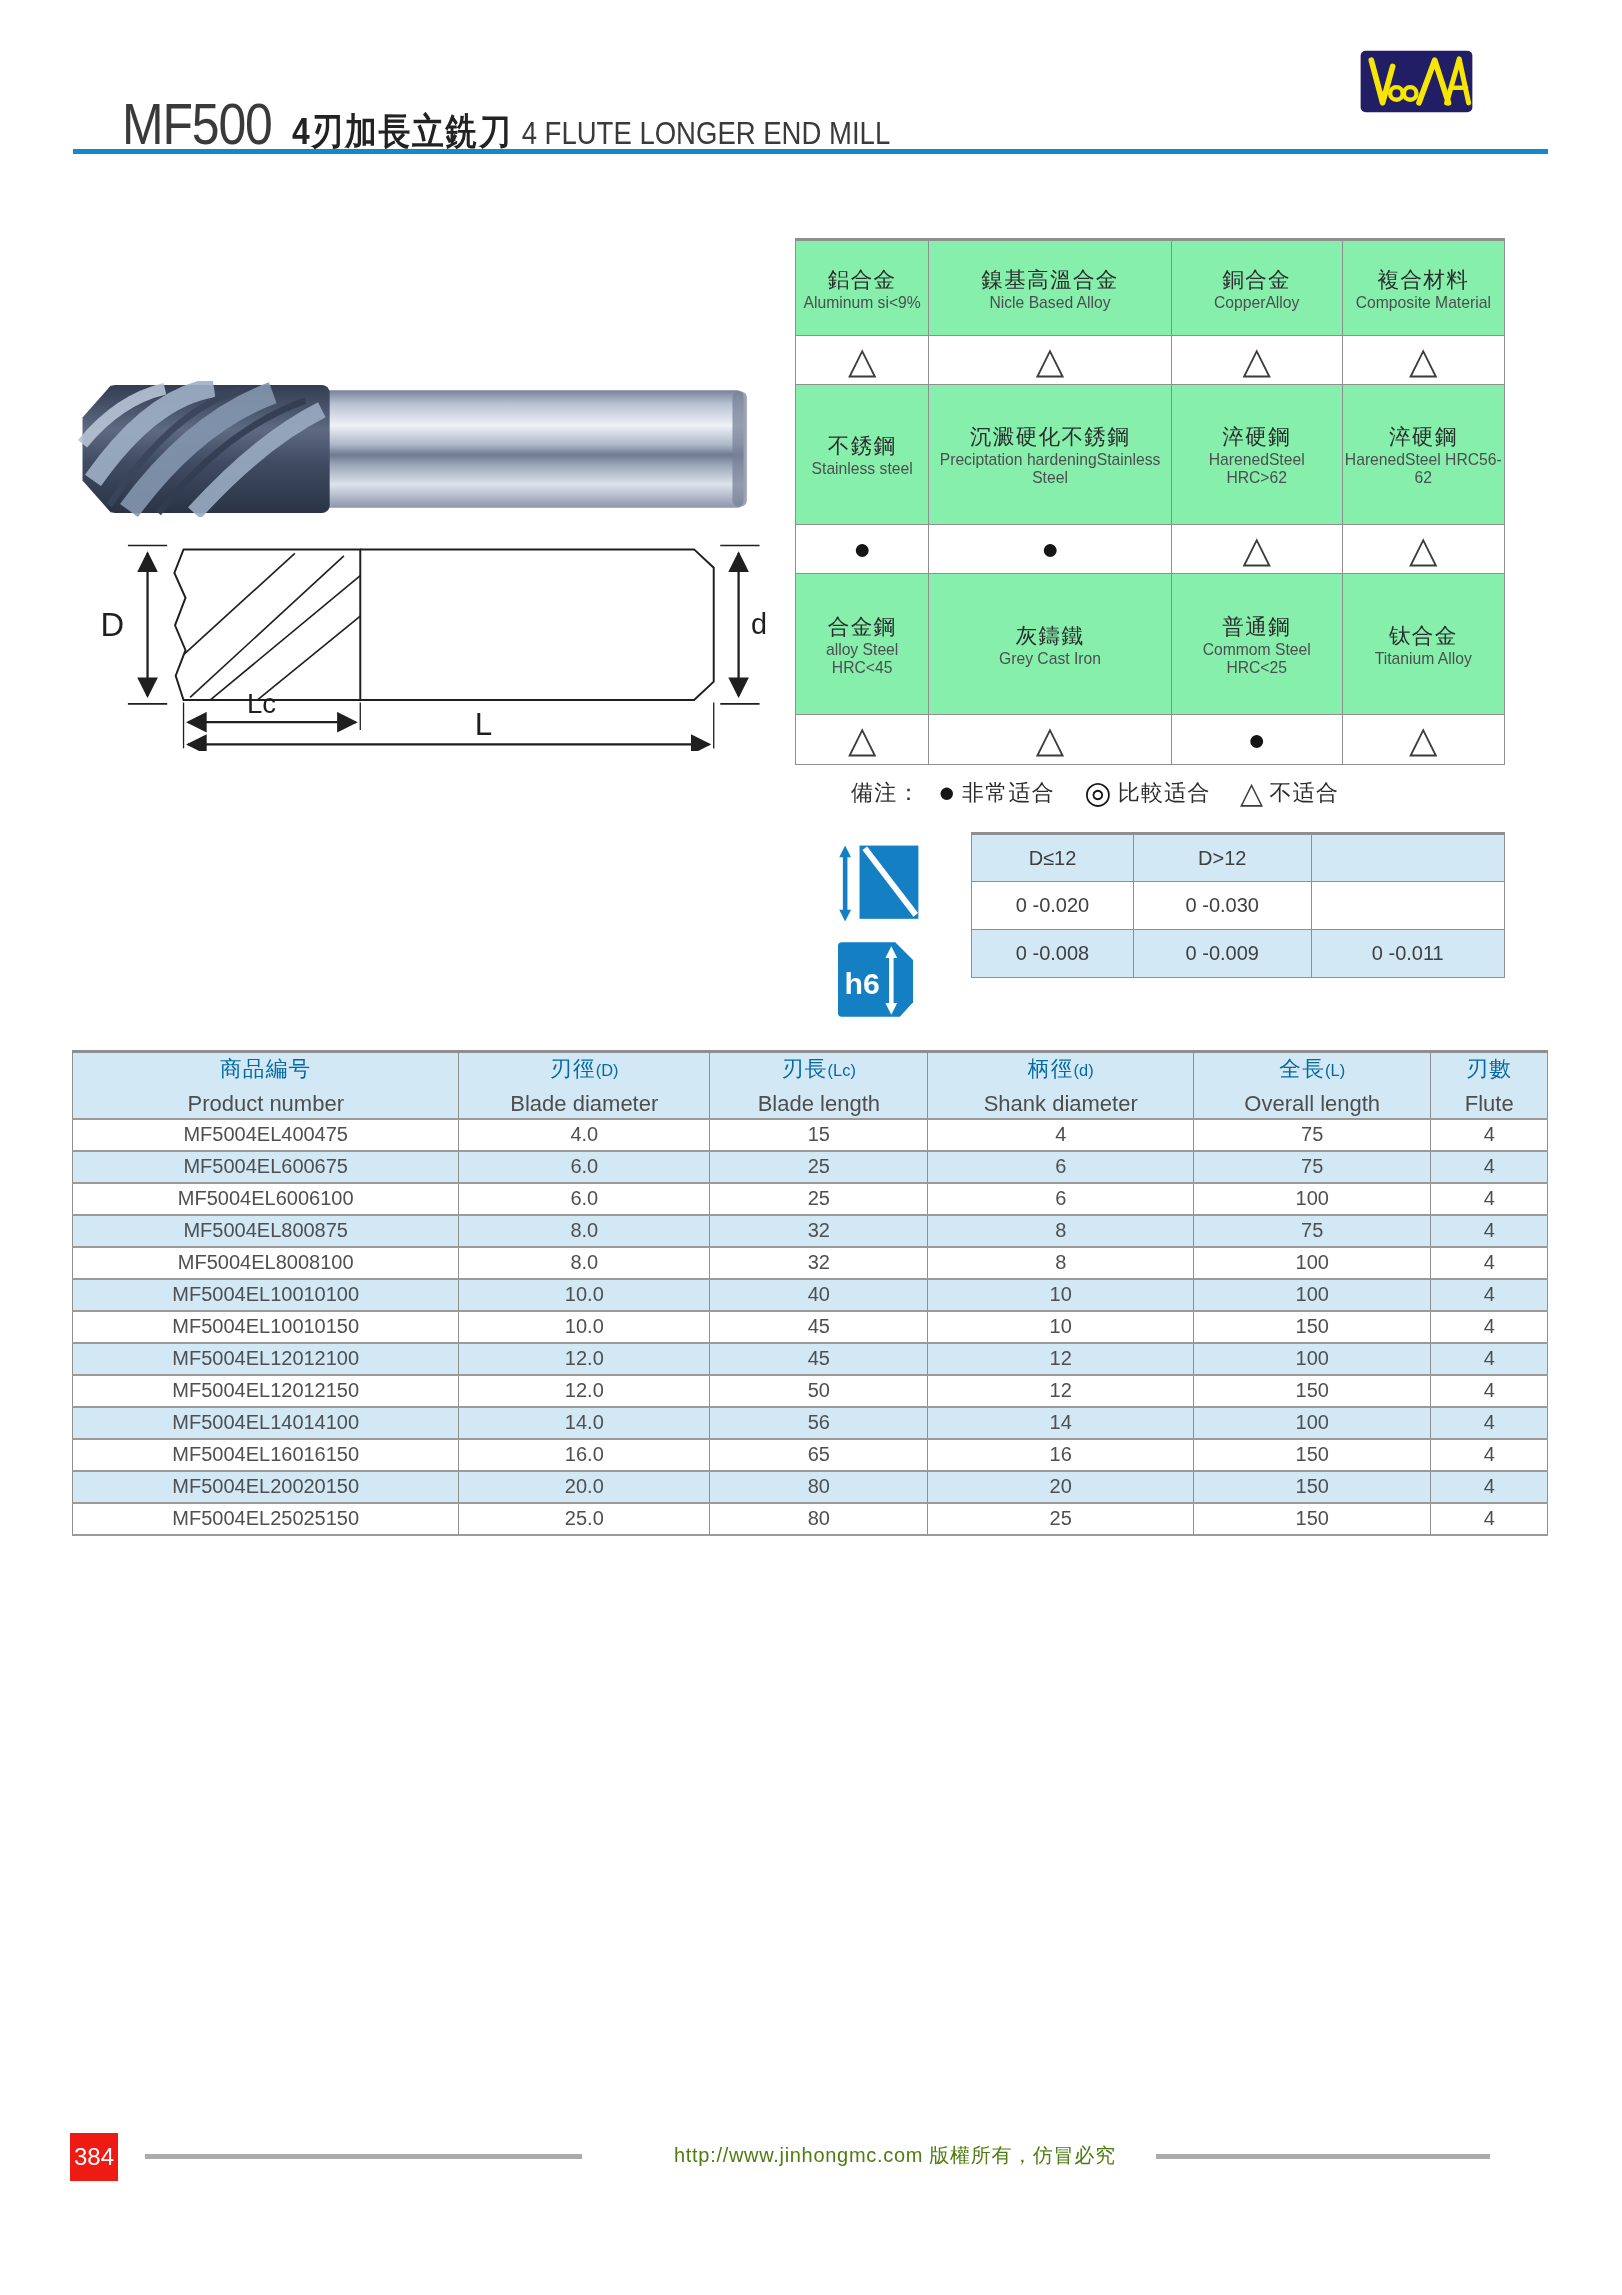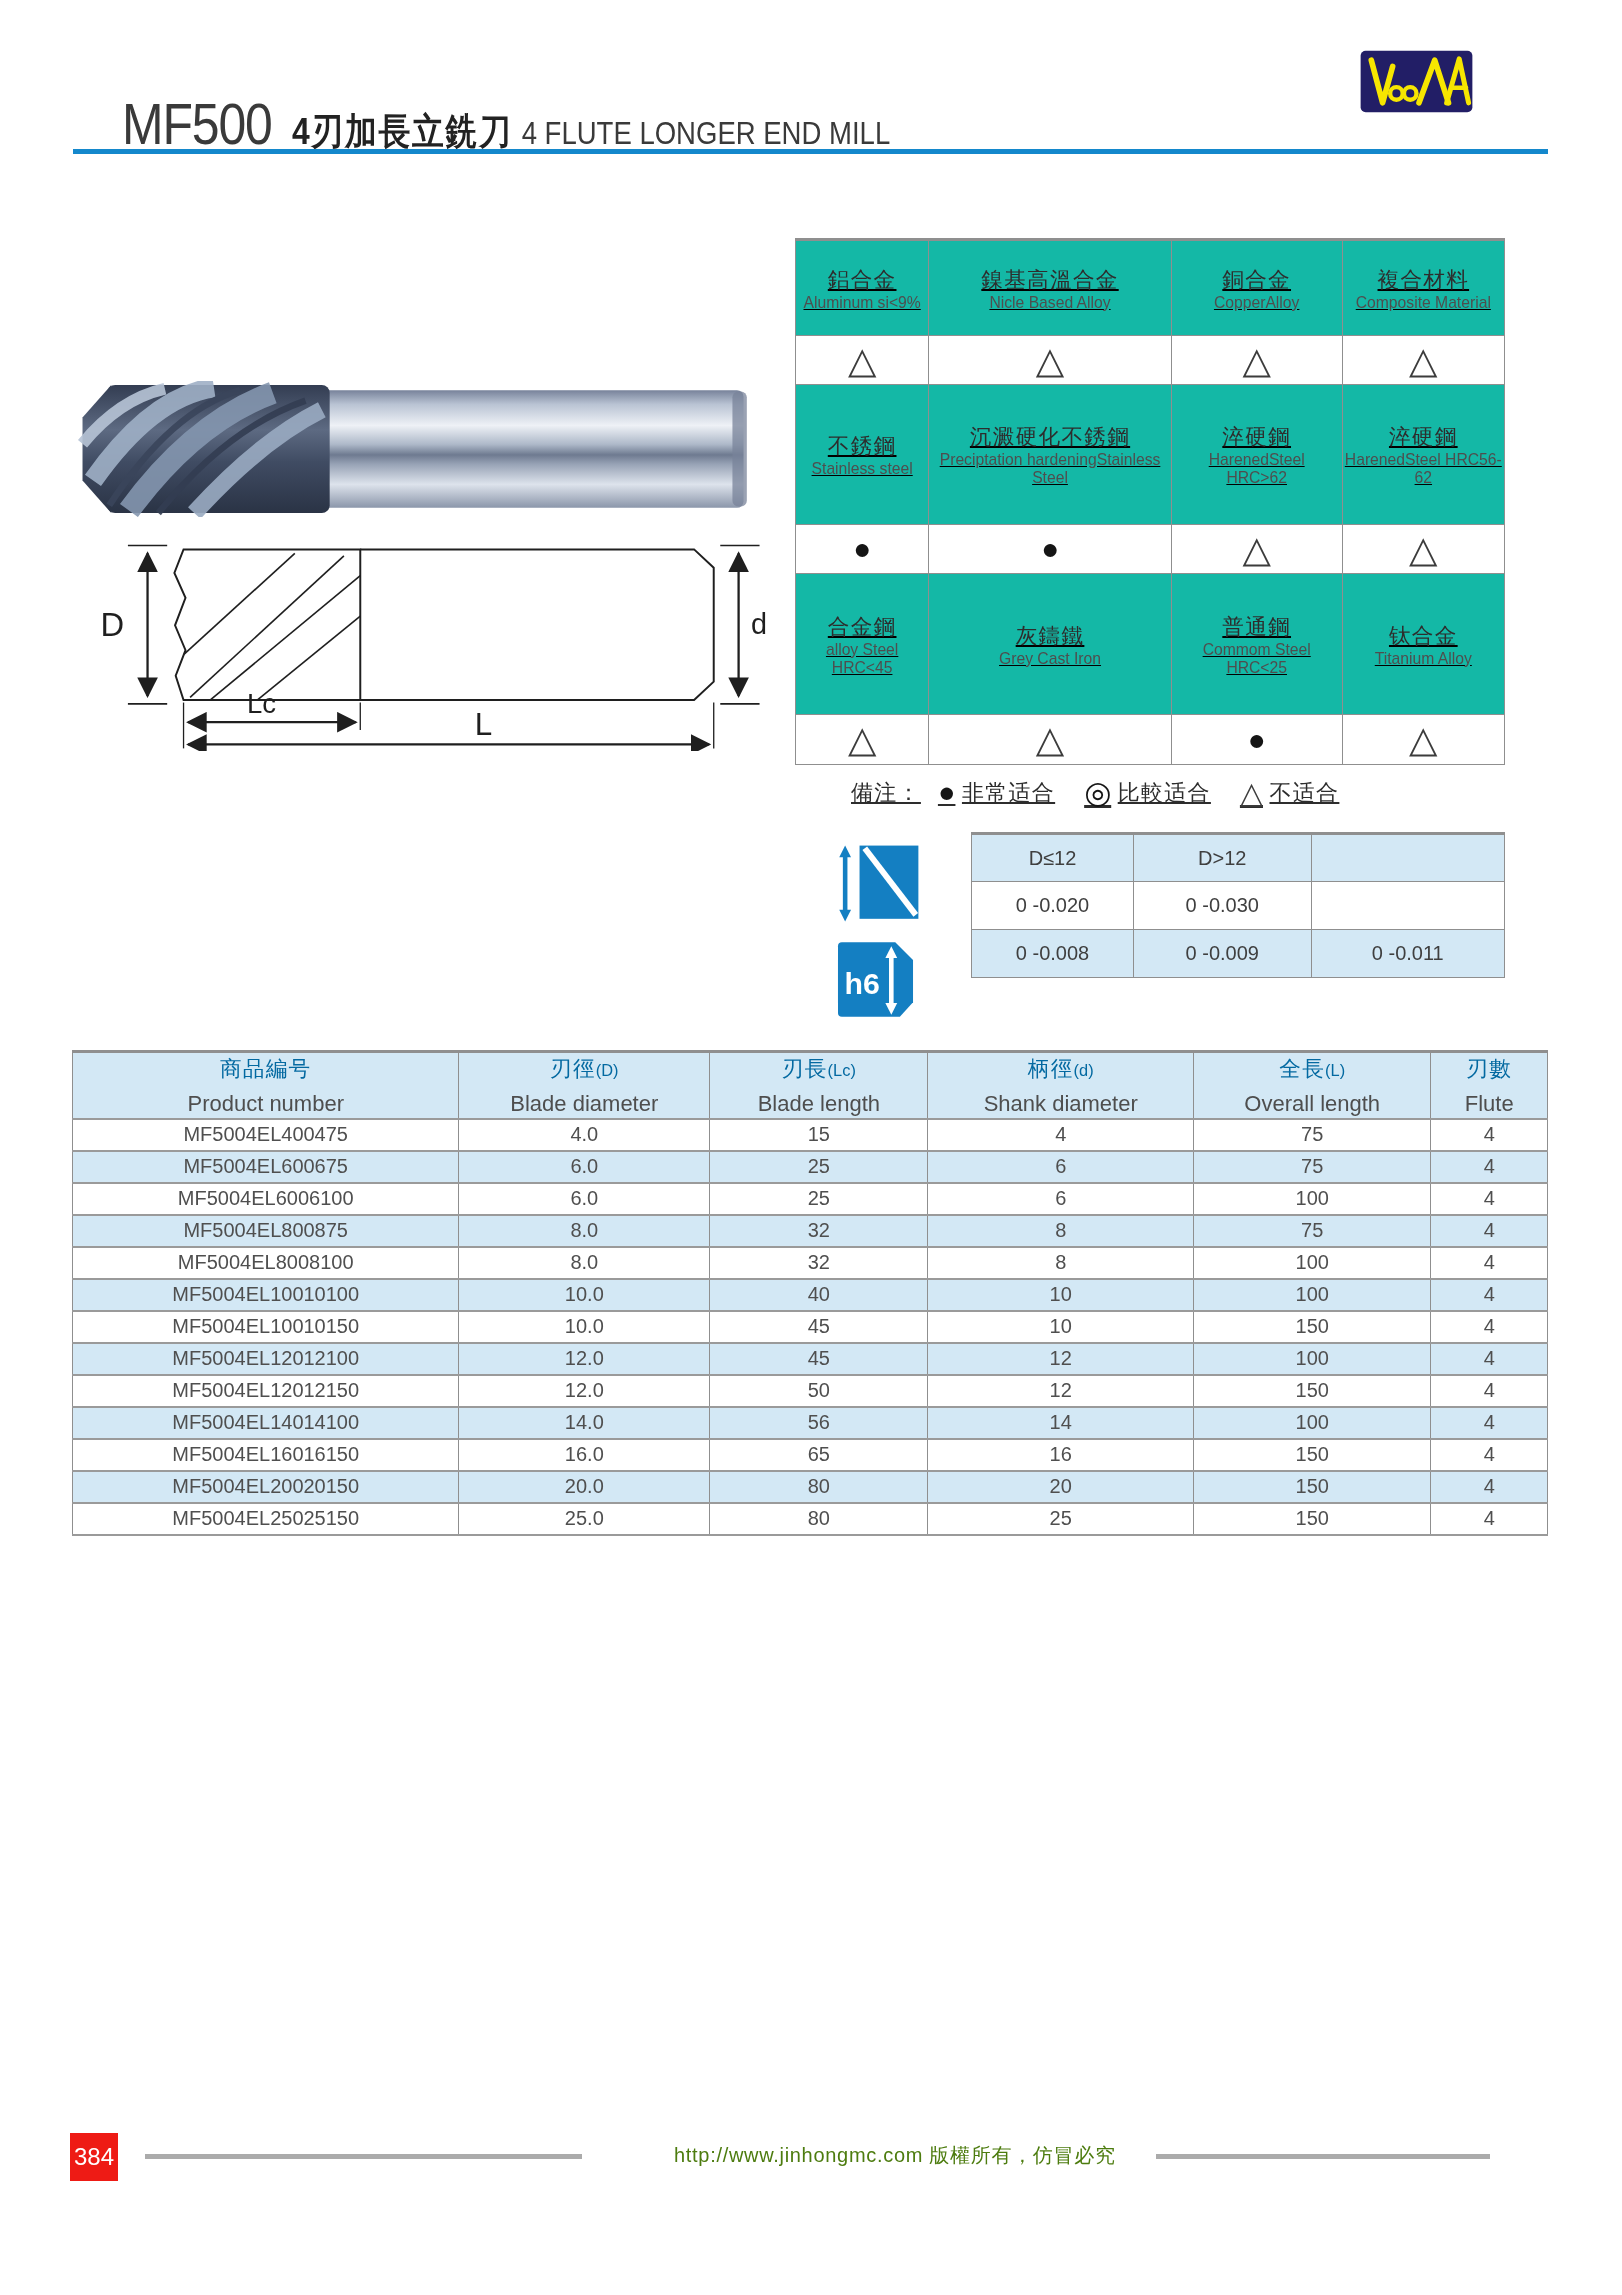--- a/index.html
+++ b/index.html
@@ -22,33 +22,33 @@
   .diagram text { font-family:"Liberation Sans","DejaVu Sans",sans-serif; fill:#1f1f1f; }
 
   
   .mtable { position:absolute; left:795px; top:238px; width:710px;
             border-collapse:collapse; table-layout:fixed; }
   .mtable td { border:1.3px solid #8f8f8f; text-align:center; vertical-align:middle; padding:0; }
   .mtable tr:first-child td { border-top:3.9px solid #8f8f8f; }
   .mtable tr:nth-child(1){height:96px} .mtable tr:nth-child(2){height:49px}
   .mtable tr:nth-child(3){height:140px} .mtable tr:nth-child(4){height:49px}
   .mtable tr:nth-child(5){height:141px} .mtable tr:nth-child(6){height:50px}
-  .mat-row td { background:#14b8a6;text-decoration:underline; }
+  .mat-row td { background:#86efac; }
   .sym-row td { background:#ffffff; }
   .cellwrap { height:100%; display:flex; flex-direction:column; justify-content:space-evenly;
               align-items:center; padding:5.2px 1.3px; }
   .mtable .cjk { font-size:21.6px; color:#2d2d2d; letter-spacing:1.3px; }
   .mtable .en  { font-size:15.7px; color:#4e4e4e; }
   .sym { line-height:1; }
   .sym.tri { font-size:37px; color:#3c3c3c; font-weight:300; }
   .sym.dot { font-size:30px; color:#151515; }
 
   
   .legend { position:absolute; left:851px; top:777px; display:flex; align-items:center;
-            font-size:22px; color:#2d2d2d; white-space:nowrap;text-decoration:underline; }
+            font-size:22px; color:#2d2d2d; white-space:nowrap; }
   .lg-label { margin-right:17px; letter-spacing:1.3px; }
   .lg-sym { margin-right:6.5px; line-height:1; }
   .lg-sym.s-dot { font-size:29px; color:#151515; }
   .lg-sym.s-ring { font-size:31px; color:#151515; font-weight:bold; }
   .lg-sym.s-tri { font-size:30px; color:#3c3c3c; }
   .lg-txt { margin-right:29px; letter-spacing:1.3px; }
 
   
   .icon-d  { position:absolute; left:836px; top:844px; width:85px; height:79px; }
   .icon-h6 { position:absolute; left:836px; top:941px; width:79px; height:79px; }

